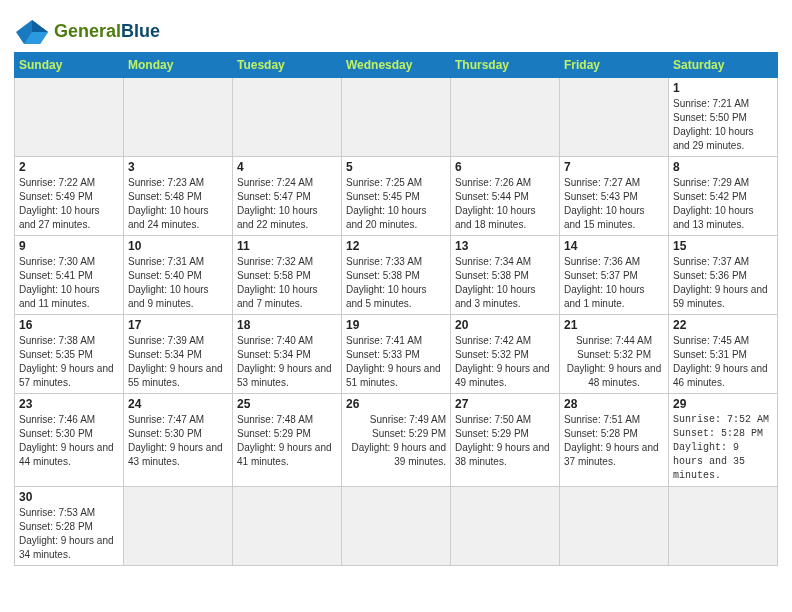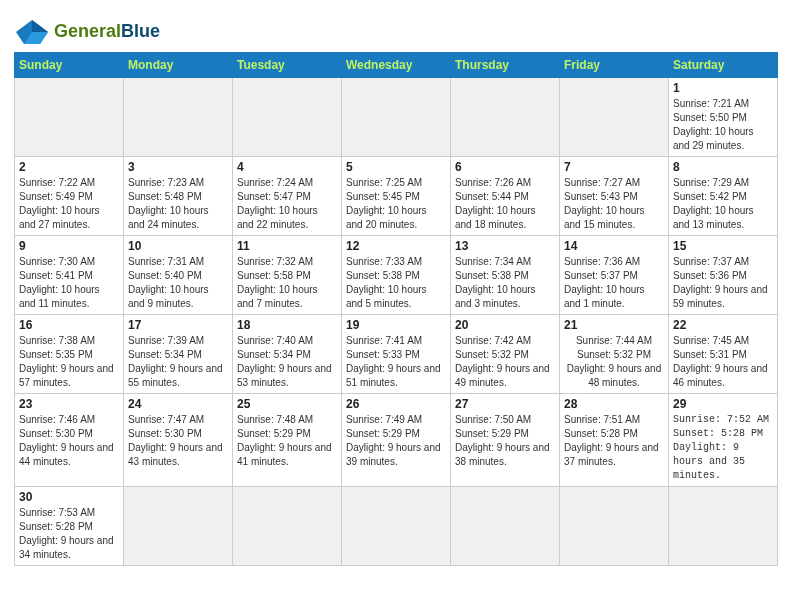--- a/index.html
+++ b/index.html
@@ -288,21 +288,21 @@
 Daylight: 9 hours and 43 minutes.</div>
           </td>
           <td>
             <span class="day-number">25</span>
             <div class="day-info" style="white-space: pre-line;">Sunrise: 7:48 AM
 Sunset: 5:29 PM
 Daylight: 9 hours and 41 minutes.</div>
           </td>
           <td>
             <span class="day-number">26</span>
-            <div class="day-info" style="white-space: pre-line;">Sunrise: 7:49 AM
+            <div class="day-info" style="white-space: pre-line; text-align: right;">Sunrise: 7:49 AM
 Sunset: 5:29 PM
 Daylight: 9 hours and 39 minutes.</div>
           </td>
           <td>
             <span class="day-number">27</span>
             <div class="day-info" style="white-space: pre-line;">Sunrise: 7:50 AM
 Sunset: 5:29 PM
 Daylight: 9 hours and 38 minutes.</div>
           </td>
           <td>

